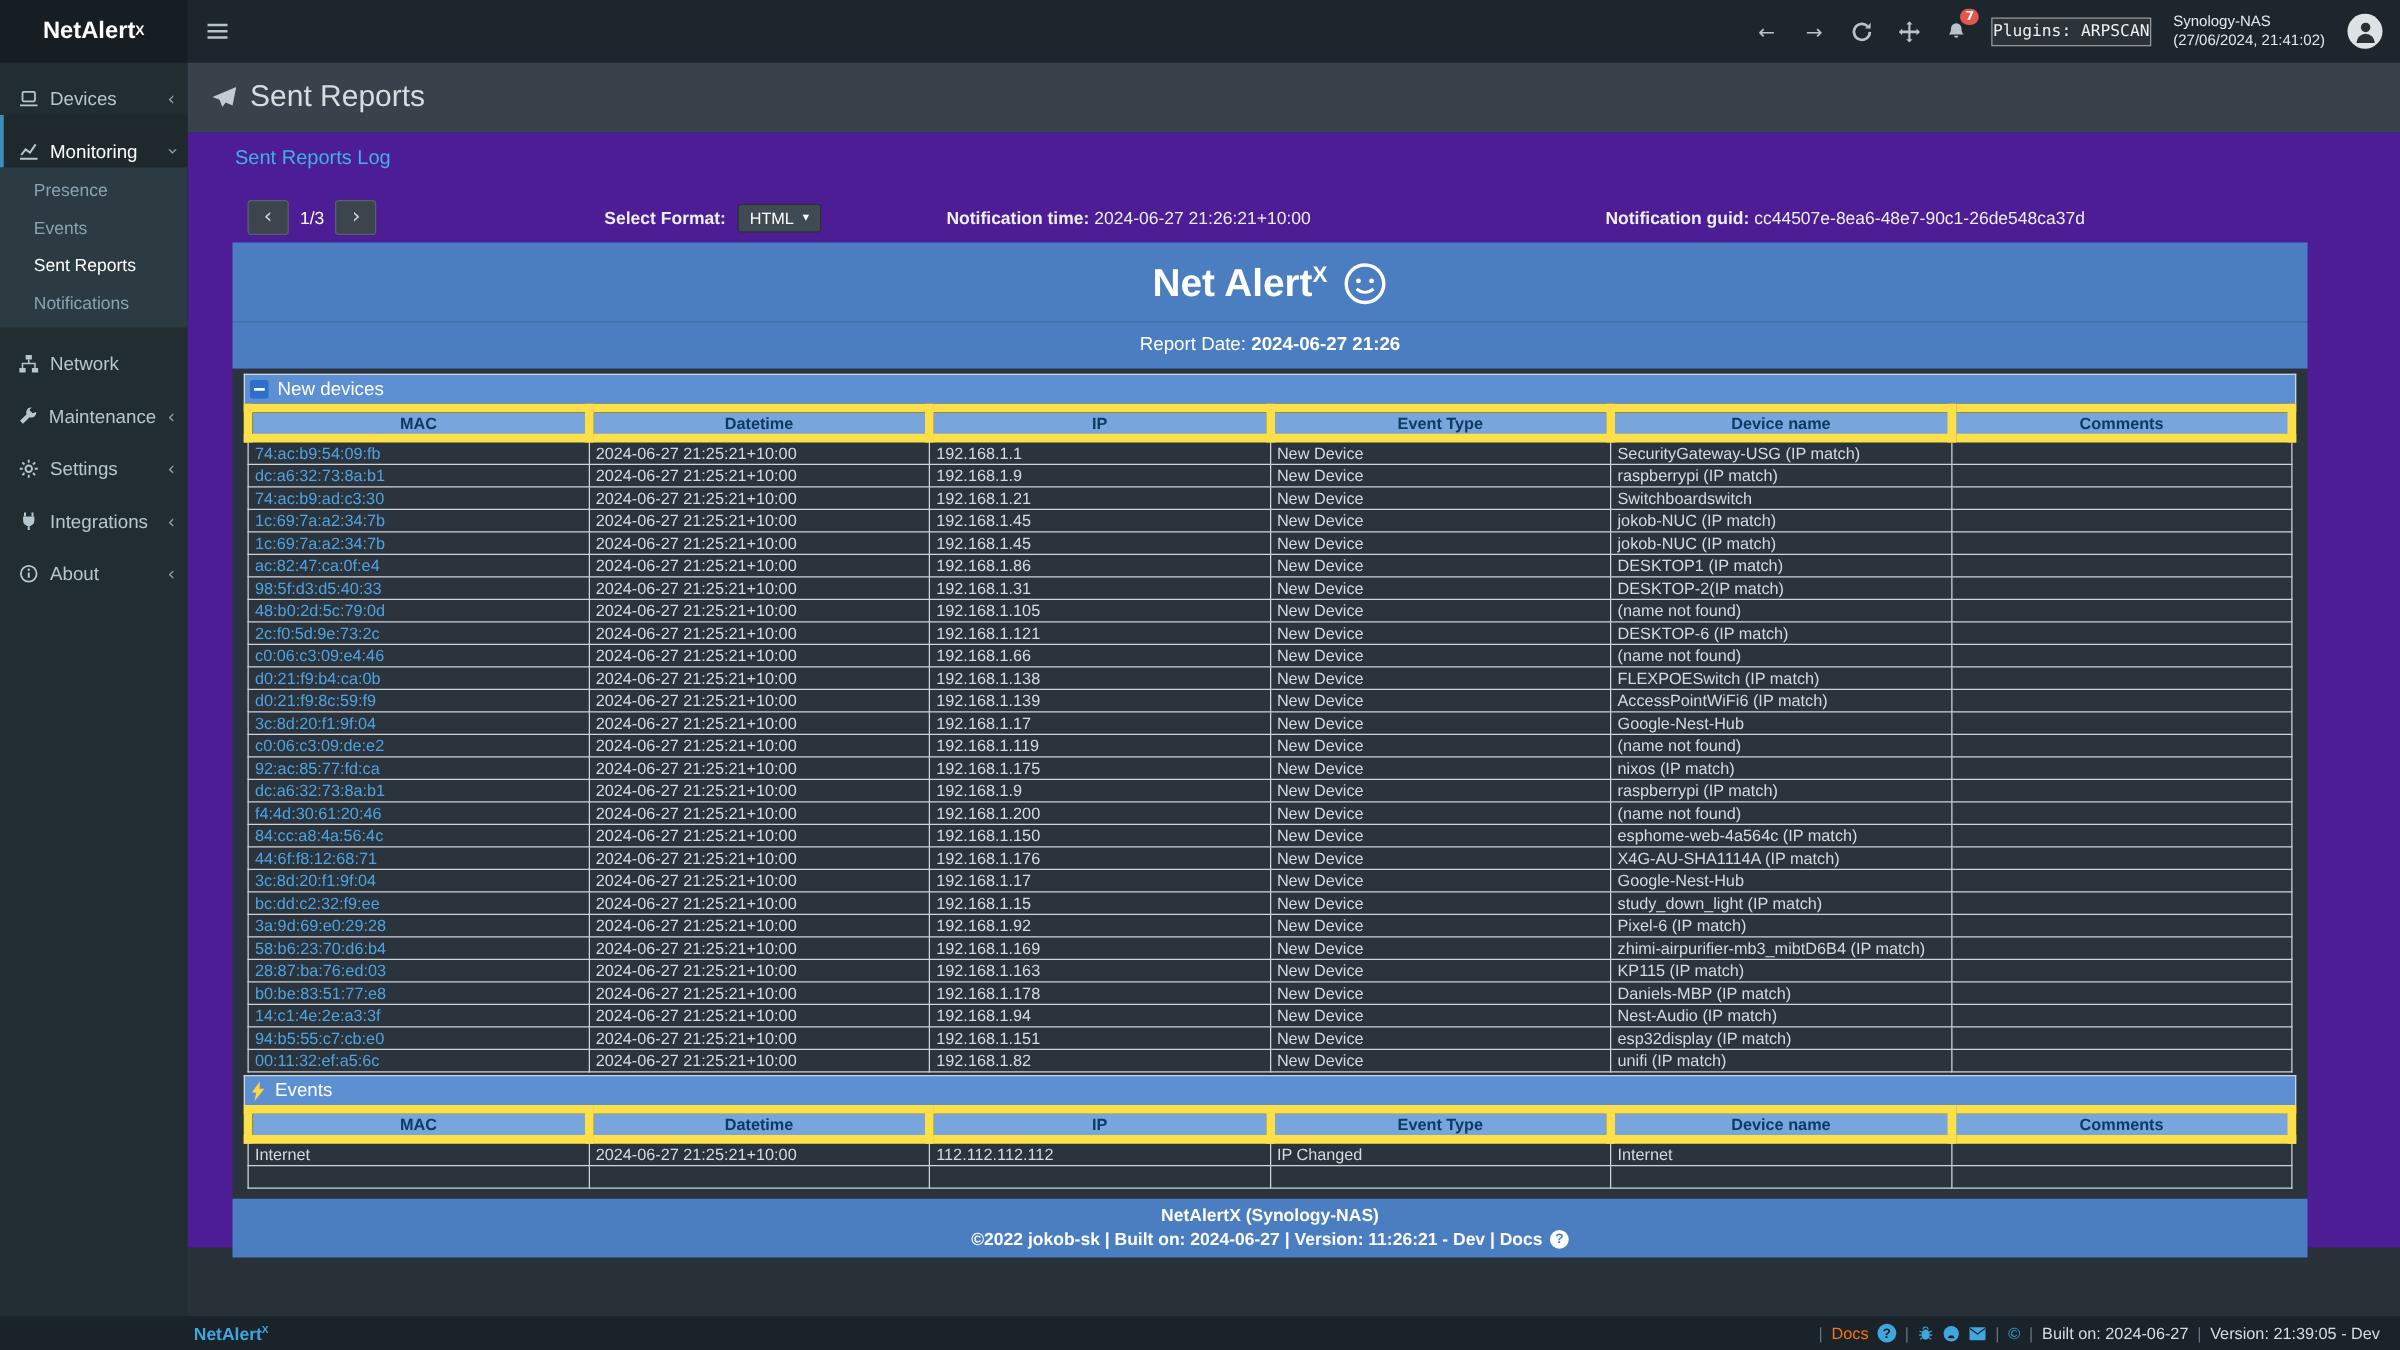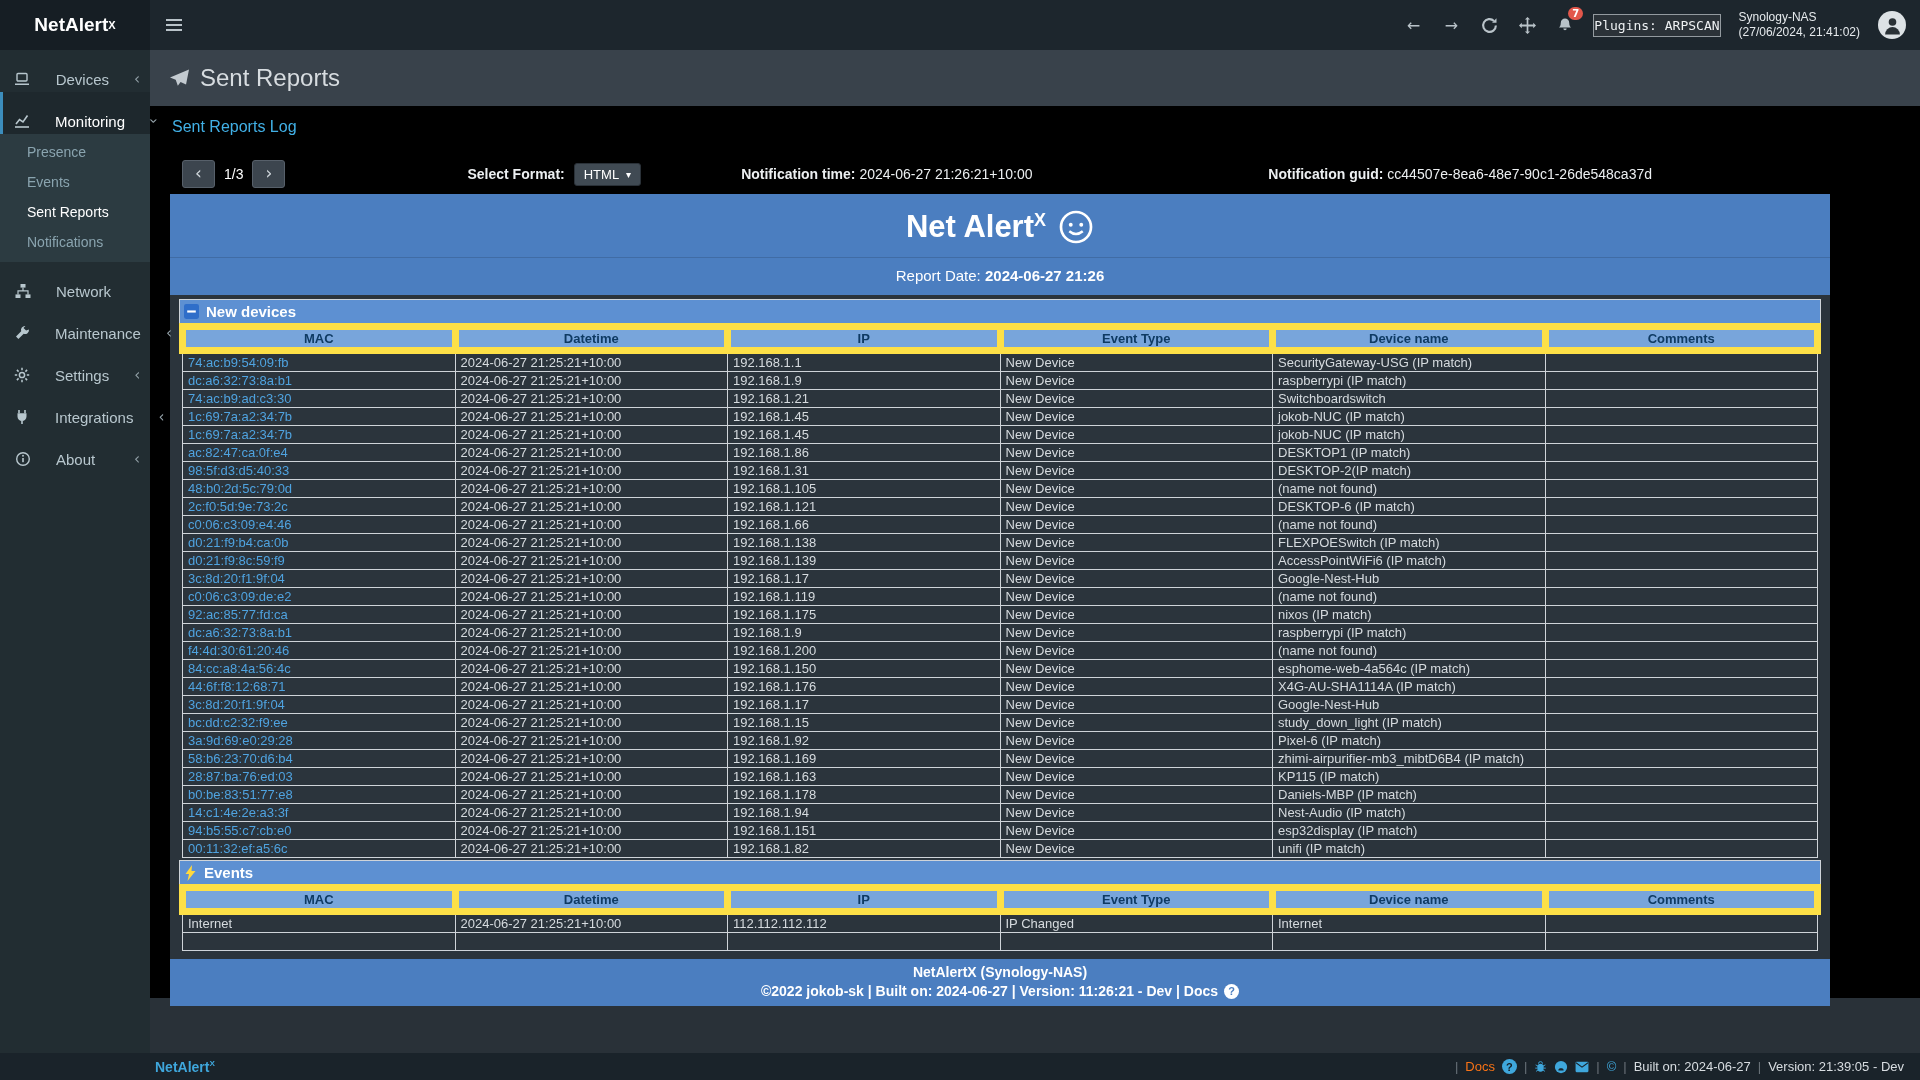--- a/index.html
+++ b/index.html
@@ -16,53 +16,53 @@
 .nav-spacer{flex:1}
 .nav-right{display:flex;align-items:center;gap:18px;padding-right:14px;color:#b9c3c9}
 .nav-icon{display:flex;align-items:center;justify-content:center;width:20px;height:22px;font-size:16px;font-family:"DejaVu Sans",sans-serif;cursor:pointer;position:relative}
 .badge{position:absolute;top:-7px;right:-8px;background:#e2574b;color:#fff;font-size:10px;font-weight:bold;line-height:13px;padding:0 4px;border-radius:7px}
 .plugins-badge{font-family:"DejaVu Sans Mono","Liberation Mono",monospace;font-size:13px;color:#eef1f3;background:#2b3238;border:1px solid #939a9f;padding:3px 0;cursor:pointer}
 .host-info{font-size:12px;line-height:15px;color:#e6eaed}
 .avatar{width:28px;height:28px;border-radius:50%;background:#dde2e5;display:flex;align-items:center;justify-content:center;cursor:pointer;overflow:hidden}
 
 
 .sidebar{position:absolute;top:50px;left:0;bottom:27px;width:150px;background:#222d32;color:#b8c7ce;font-size:15px;z-index:5}
-.side-item{display:flex;align-items:center;gap:25px;height:42px;padding:16px 10px 0 14px;cursor:pointer}
+.side-item{display:flex;align-items:center;gap:9px;height:42px;padding:16px 10px 0 14px;cursor:pointer}
 .side-item .icon{width:17px;display:flex;justify-content:center;color:#b8c7ce}
 .side-item .chev{margin-left:auto;font-family:"DejaVu Sans",sans-serif;font-size:15px;color:#93a1a8}
 .chev.down{transform:rotate(-90deg)}
 .side-item.active{background:#1e282d;color:#fff;box-shadow:inset 3px 0 0 #3c8dbc}
 .submenu{background:#2c3b41;padding:3px 0 5px}
 .sub-item{padding:7px 5px 7px 27px;font-size:14px;color:#8aa4af;cursor:pointer}
 .sub-item.current{color:#fff}
 
 
 .content{position:absolute;top:50px;left:150px;right:0;bottom:27px;background:#293138;overflow:hidden}
 .content-header{height:56px;background:#39424b;display:flex;align-items:center;gap:11px;padding-left:20px;color:#d7dce0;font-size:24px}
 .content-header .icon{color:#c3cad0;display:flex}
-.panel{height:892px;background:#000000;padding:8px 0 0 20px}
+.panel{height:892px;background:#4c1d95;padding:8px 0 0 36px}
 .tab-link{display:inline-block;color:#41b0e6;font-size:16px;margin:4px 0 0 2px;cursor:pointer}
 .controls{display:flex;align-items:center;margin:24px 0 6px;width:1660px;font-size:14px;color:#eceff1}
 .controls b{font-weight:bold}
 .pager{display:flex;align-items:center;gap:9px;margin-left:12px}
 .pg-btn{width:33px;height:28px;background:#3c454e;border:1px solid #57606a;border-radius:3px;color:#cfd6db;font-size:17px;font-family:"DejaVu Sans",sans-serif;cursor:pointer;display:flex;align-items:center;justify-content:center;padding-bottom:2px}
 .page-num{color:#fff}
 .fmt{display:flex;align-items:center;gap:9px;margin-left:182px}
 .select{display:inline-flex;align-items:center;gap:7px;background:#404a53;border:1px solid #2a3138;border-radius:3px;padding:3px 9px;font-size:13px;color:#fff;cursor:pointer}
 .caret{font-size:10px;font-family:"DejaVu Sans",sans-serif}
 .notif-time{margin-left:100px}
 .notif-guid{margin-left:auto;margin-right:178px}
 
 
 .report{width:1660px;margin-top:2px}
 .report-header{background:#4b7ec0;text-align:center;padding:15px 0 11px}
 .rtitle{display:flex;align-items:center;justify-content:center;gap:12px;color:#fff;font-size:31px;font-weight:bold}
 .rdate{margin-top:12px;padding-top:9px;border-top:1px solid rgba(0,0,0,.14);color:#fff;font-size:15px}
 .report-body{background:#2b343c;padding:4px 9px 8px}
-.band{display:flex;align-items:center;gap:7px;background:#5d90d2;border:1px solid #cfd4d9;border-bottom:none;color:#fff;font-weight:bold;font-size:15px;padding:2px 4px;height:24px}
+.band{display:flex;align-items:center;gap:7px;background:#5d90d2;border:1px solid #cfd4d9;border-bottom:none;color:#fff;font-weight:normal;font-size:15px;padding:2px 4px;height:24px}
 .band.second{margin-top:2px}
 .rpt-table{width:100%;border-collapse:collapse;table-layout:fixed}
 .rpt-table th{background:#78a5db;color:#0e3a63;font-size:13px;text-align:center;font-weight:bold;padding:1px 5px;border:7px solid #fde047;height:20px;white-space:nowrap;overflow:hidden}
 .rpt-table td{color:#d6dbdf;font-size:13px;line-height:17px;padding:0 5px;height:18px;border:1px solid #cfd4d9;white-space:nowrap;overflow:hidden}
 .mac-link{color:#4fa3e0;cursor:pointer}
 .report-footer{background:#4b7ec0;color:#fff;text-align:center;font-size:14px;font-weight:bold;padding:5px 0 7px}
 .report-footer .line{margin-top:3px;display:flex;align-items:center;justify-content:center;gap:6px}
 .qicon{display:inline-flex;align-items:center;justify-content:center;width:15px;height:15px;border-radius:50%;background:#fff;color:#4b7ec0;font-size:11px;font-weight:bold}
 .qicon::after{content:"?"}
 .qicon.blue{background:#3fa7dc;color:#141b21}

